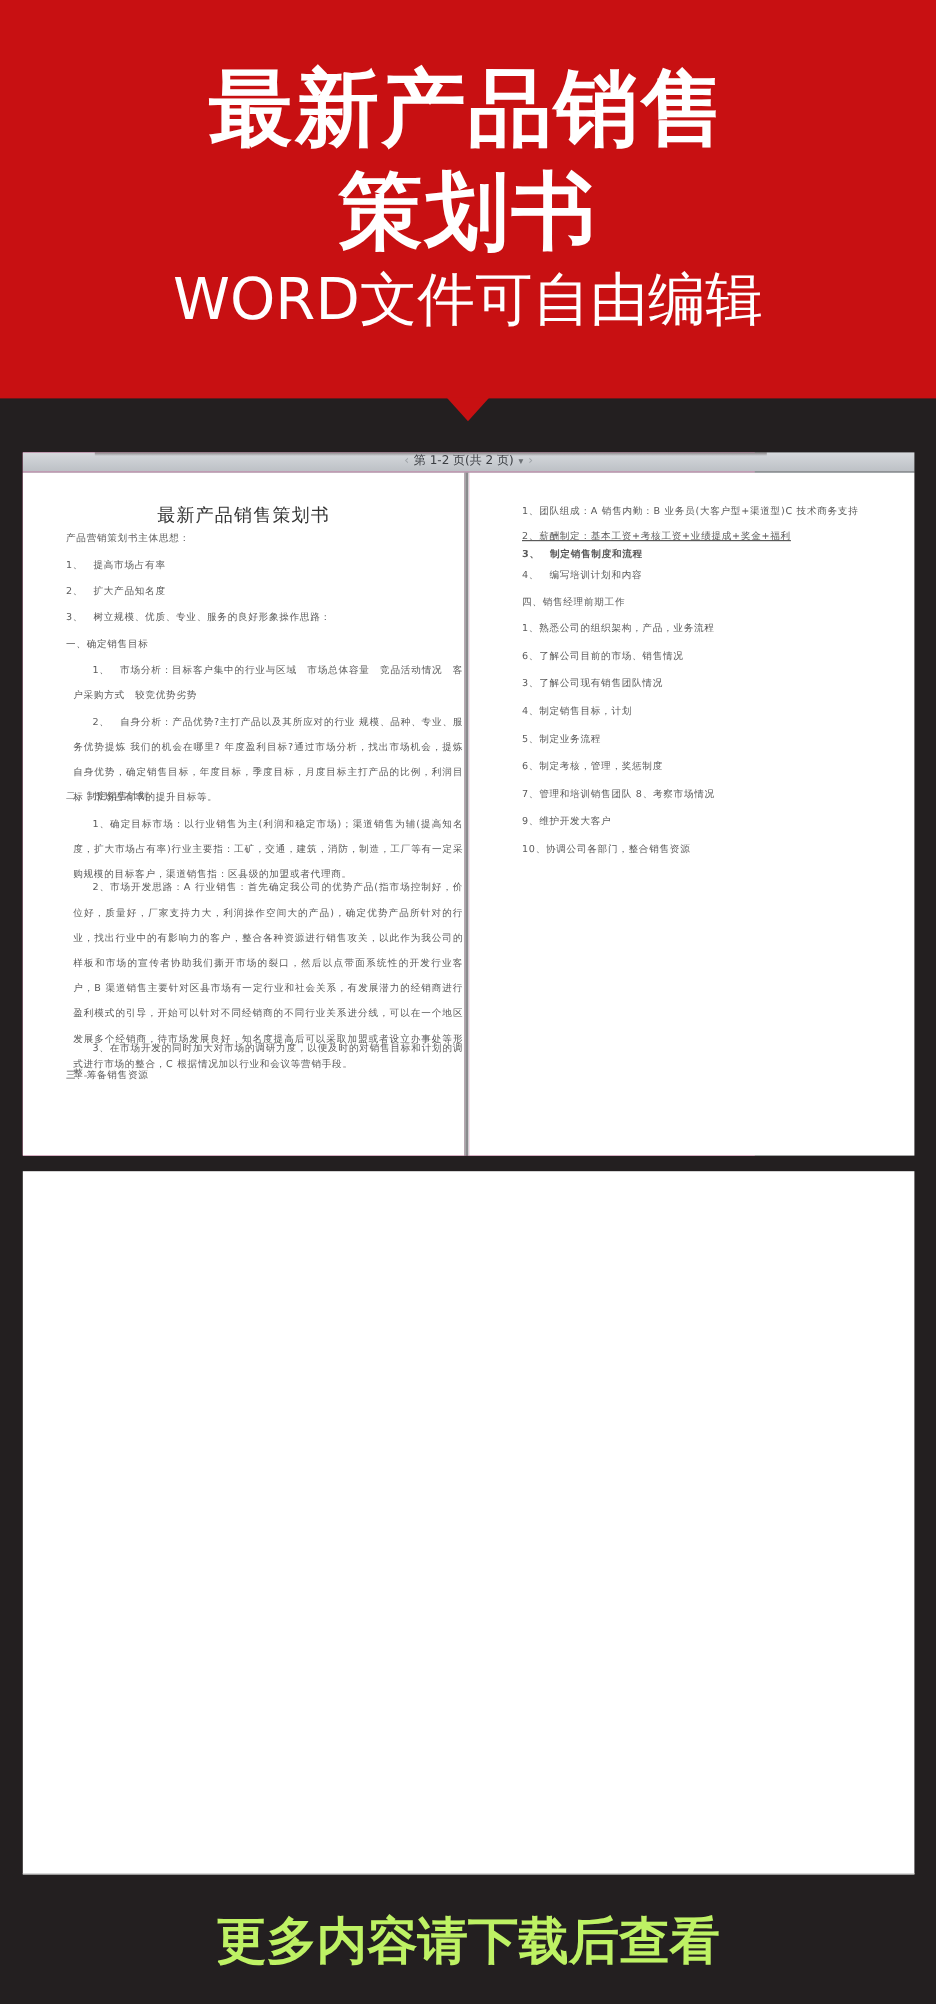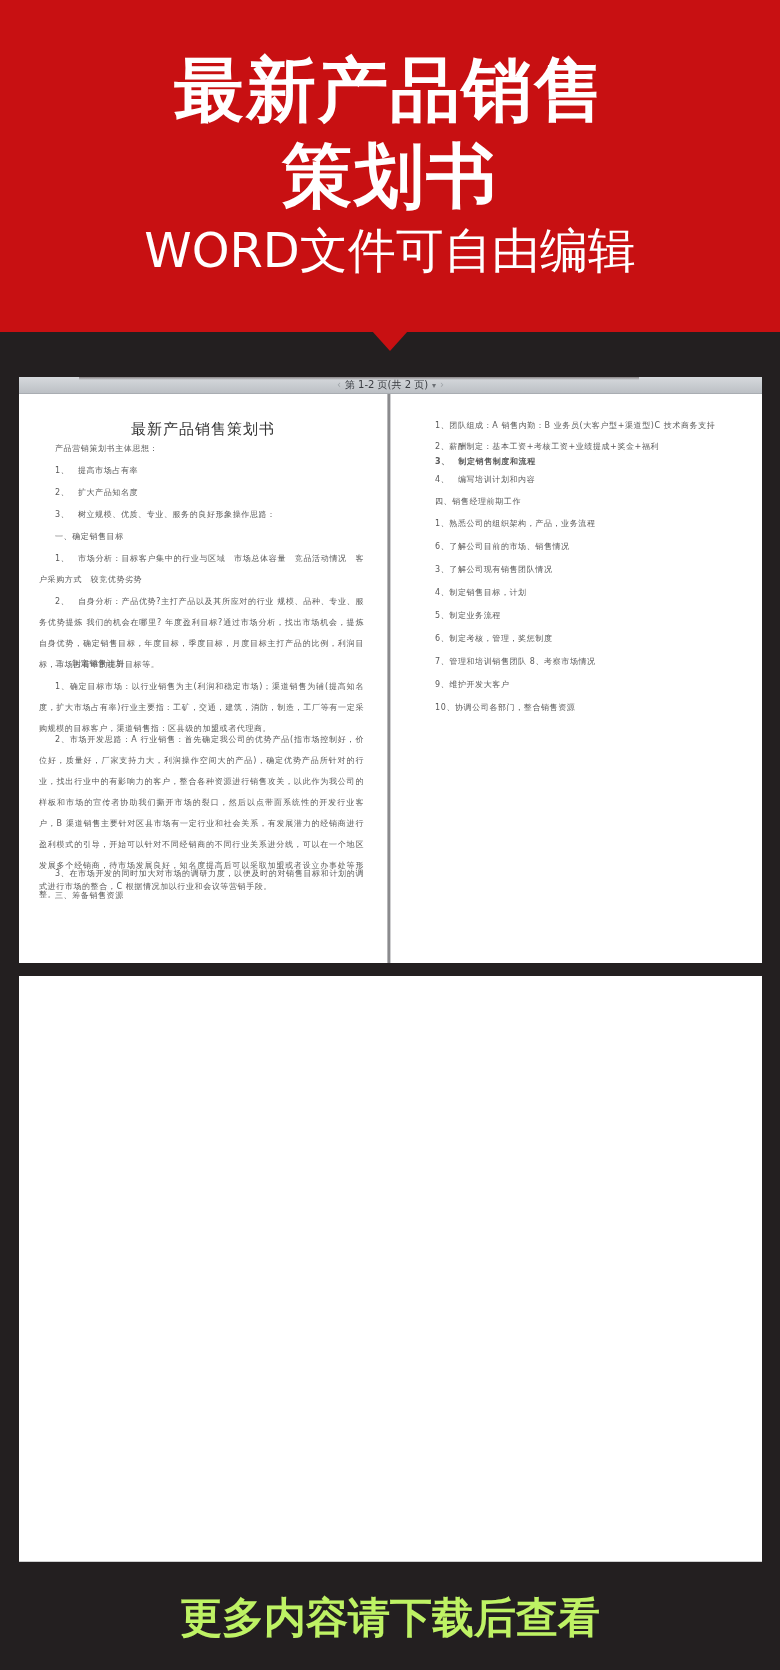--- a/index.html
+++ b/index.html
@@ -62,21 +62,21 @@
     position: absolute; left: 0; width: 368px; top: 26px; text-align: center;
     font-family: "DejaVu Serif", "Liberation Serif", serif;
     font-size: 15px; color: #333; letter-spacing: 1px;
   }
   .line {
     position: absolute; font-size: 8px; line-height: 10px; color: #5a5a5a;
     white-space: nowrap; letter-spacing: 0.6px;
   }
   .para {
     position: absolute; font-size: 8px; line-height: 21px; color: #5a5a5a;
-    letter-spacing: 0.6px; text-align: justify;
+    letter-spacing: 0.6px; text-align: justify; margin-left: 22px;
   }
   .lower-panel {
     position: absolute; left: 19px; top: 976px; width: 743px; height: 586px;
     background: #ffffff; border-bottom: 1px solid #cfcfcf;
   }
   .footer-text {
     position: absolute; left: 0; top: 1590px; width: 780px; text-align: center;
     color: #bef264; font-weight: bold; font-size: 42px; line-height: 56px;
   }
 </style>
@@ -111,21 +111,21 @@
     <div class="para" style="left:20px; top:282px; width:325px; text-indent:16px;">1、确定目标市场：以行业销售为主(利润和稳定市场)；渠道销售为辅(提高知名度，扩大市场占有率)行业主要指：工矿，交通，建筑，消防，制造，工厂等有一定采购规模的目标客户，渠道销售指：区县级的加盟或者代理商。</div>
     <div class="para" style="left:20px; top:335px; width:325px; text-indent:16px;">2、市场开发思路：A 行业销售：首先确定我公司的优势产品(指市场控制好，价位好，质量好，厂家支持力大，利润操作空间大的产品)，确定优势产品所针对的行业，找出行业中的有影响力的客户，整合各种资源进行销售攻关，以此作为我公司的样板和市场的宣传者协助我们撕开市场的裂口，然后以点带面系统性的开发行业客户，B 渠道销售主要针对区县市场有一定行业和社会关系，有发展潜力的经销商进行盈利模式的引导，开始可以针对不同经销商的不同行业关系进分线，可以在一个地区发展多个经销商，待市场发展良好，知名度提高后可以采取加盟或者设立办事处等形式进行市场的整合，C 根据情况加以行业和会议等营销手段。</div>
     <div class="para" style="left:20px; top:469px; width:325px; text-indent:16px;">3、在市场开发的同时加大对市场的调研力度，以便及时的对销售目标和计划的调整。</div>
     <div class="line" style="left:36px; top:497px;">三、筹备销售资源</div>
   </div>
 
   <div class="divider"></div>
 
   <div class="page right">
     <div class="line" style="left:44px; top:27px;">1、团队组成：A 销售内勤：B 业务员(大客户型+渠道型)C 技术商务支持</div>
-    <div class="line" style="left:44px; top:48px;">2、薪酬制定：基本工资+考核工资+业绩提成+奖金+福利</div>
+    <div class="line" style="left:44px; top:48px;text-decoration:underline;">2、薪酬制定：基本工资+考核工资+业绩提成+奖金+福利</div>
     <div class="line" style="left:44px; top:63px;font-weight:bold;">3、　制定销售制度和流程</div>
     <div class="line" style="left:44px; top:81px;">4、　编写培训计划和内容</div>
     <div class="line" style="left:44px; top:103px;">四、销售经理前期工作</div>
     <div class="line" style="left:44px; top:125px;">1、熟悉公司的组织架构，产品，业务流程</div>
     <div class="line" style="left:44px; top:148px;">6、了解公司目前的市场、销售情况</div>
     <div class="line" style="left:44px; top:171px;">3、了解公司现有销售团队情况</div>
     <div class="line" style="left:44px; top:194px;">4、制定销售目标，计划</div>
     <div class="line" style="left:44px; top:217px;">5、制定业务流程</div>
     <div class="line" style="left:44px; top:240px;">6、制定考核，管理，奖惩制度</div>
     <div class="line" style="left:44px; top:263px;">7、管理和培训销售团队 8、考察市场情况</div>

